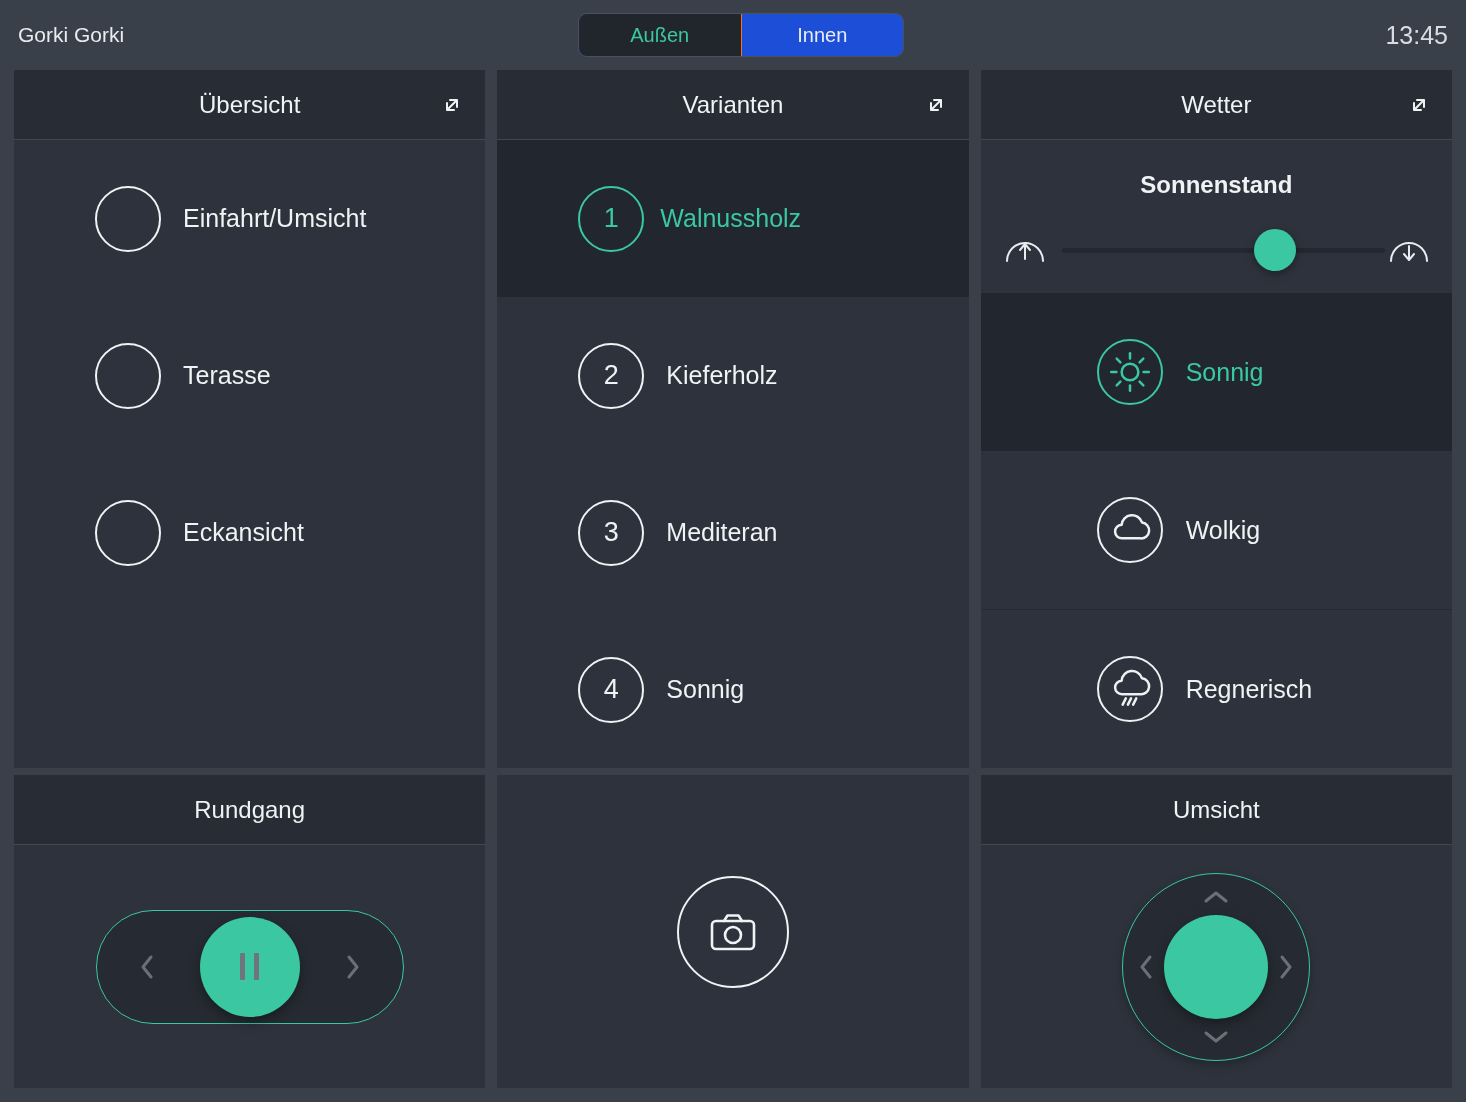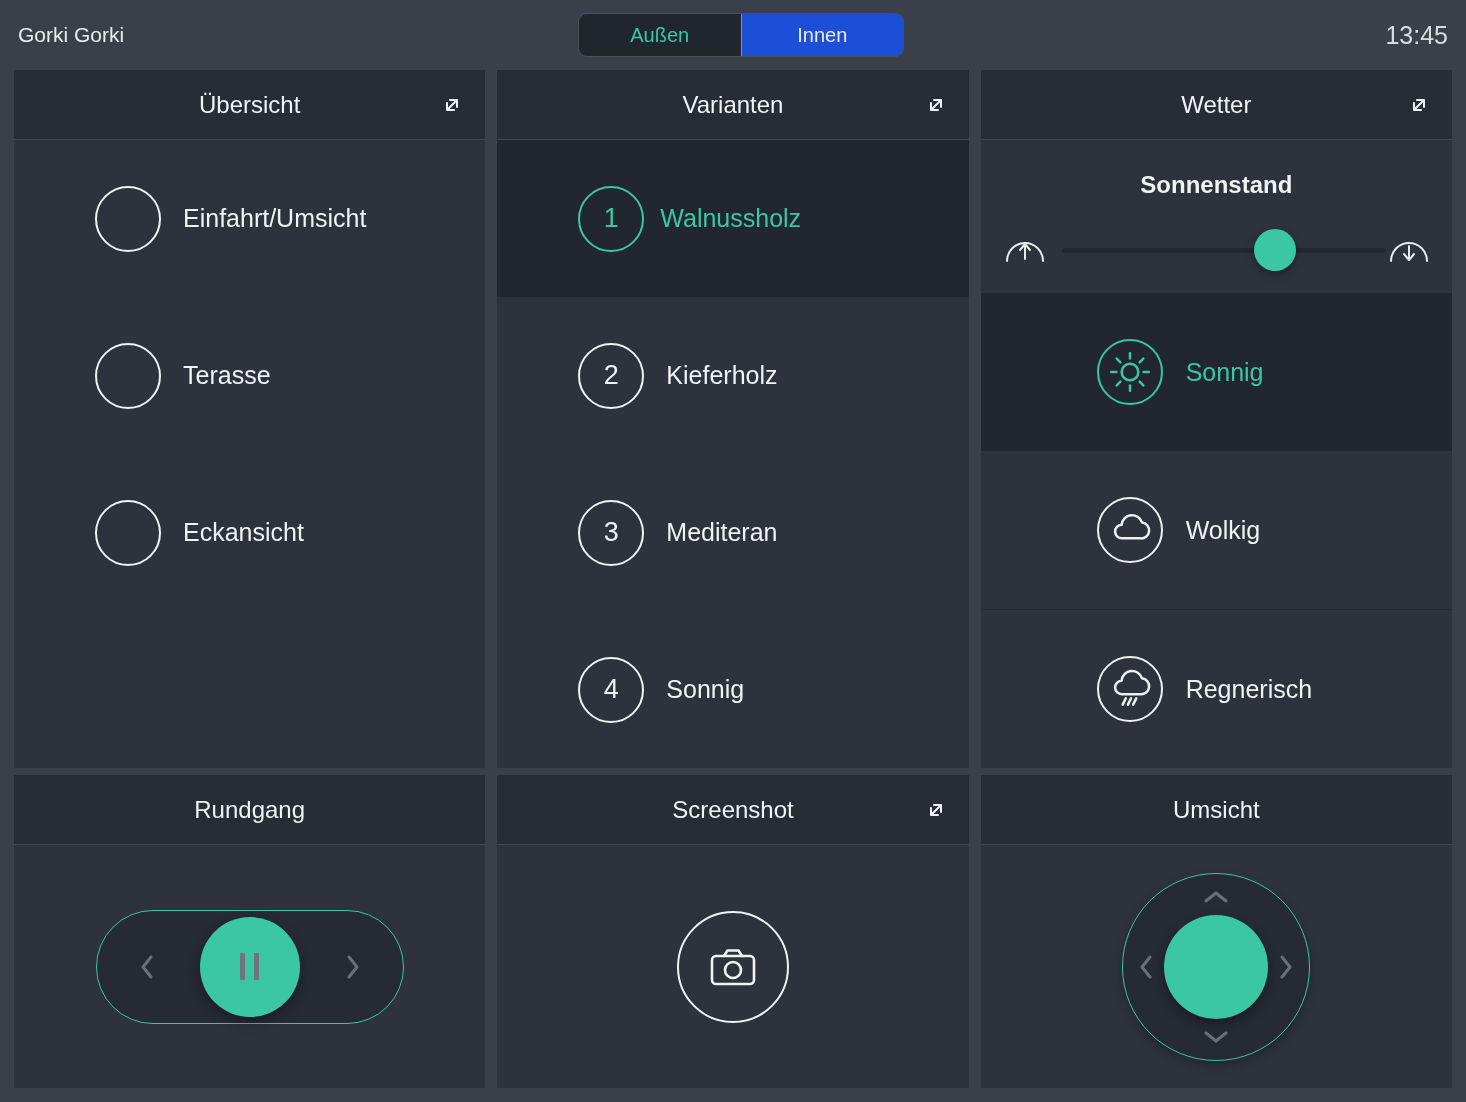--- a/index.html
+++ b/index.html
@@ -280,30 +280,20 @@
             <svg width="20" height="32" viewBox="0 0 20 32" fill="none" stroke="#6b7078" stroke-width="3" stroke-linecap="round" stroke-linejoin="round">
               <polyline points="6,6 14,16 6,26"></polyline>
             </svg>
           </span>
         </button>
       </div>
     </div>
   </div>
 
   <div class="panel">
-    <div class="panel-header">
-      <span class="panel-title">Screenshot</span>
-      <button class="expand-btn">
-        <span>
-          <svg width="26" height="26" viewBox="0 0 26 26" fill="none" stroke="#f0f2f4" stroke-width="2" stroke-linecap="round">
-            <path d="M8 18 L18 8 M18 8 h-7 M18 8 v7 M8 18 h7 M8 18 v-7"></path>
-          </svg>
-        </span>
-      </button>
-    </div>
     <div class="center-body">
       <button class="camera-btn">
         <span>
           <svg width="52" height="46" viewBox="0 0 52 46" fill="none" stroke="#f0f2f4" stroke-width="2.6" stroke-linecap="round" stroke-linejoin="round">
             <path d="M17 12 l3.5 -5.5 h11 l3.5 5.5"></path>
             <rect x="5" y="12" width="42" height="28" rx="4"></rect>
             <circle cx="26" cy="26" r="8"></circle>
           </svg>
         </span>
       </button>

